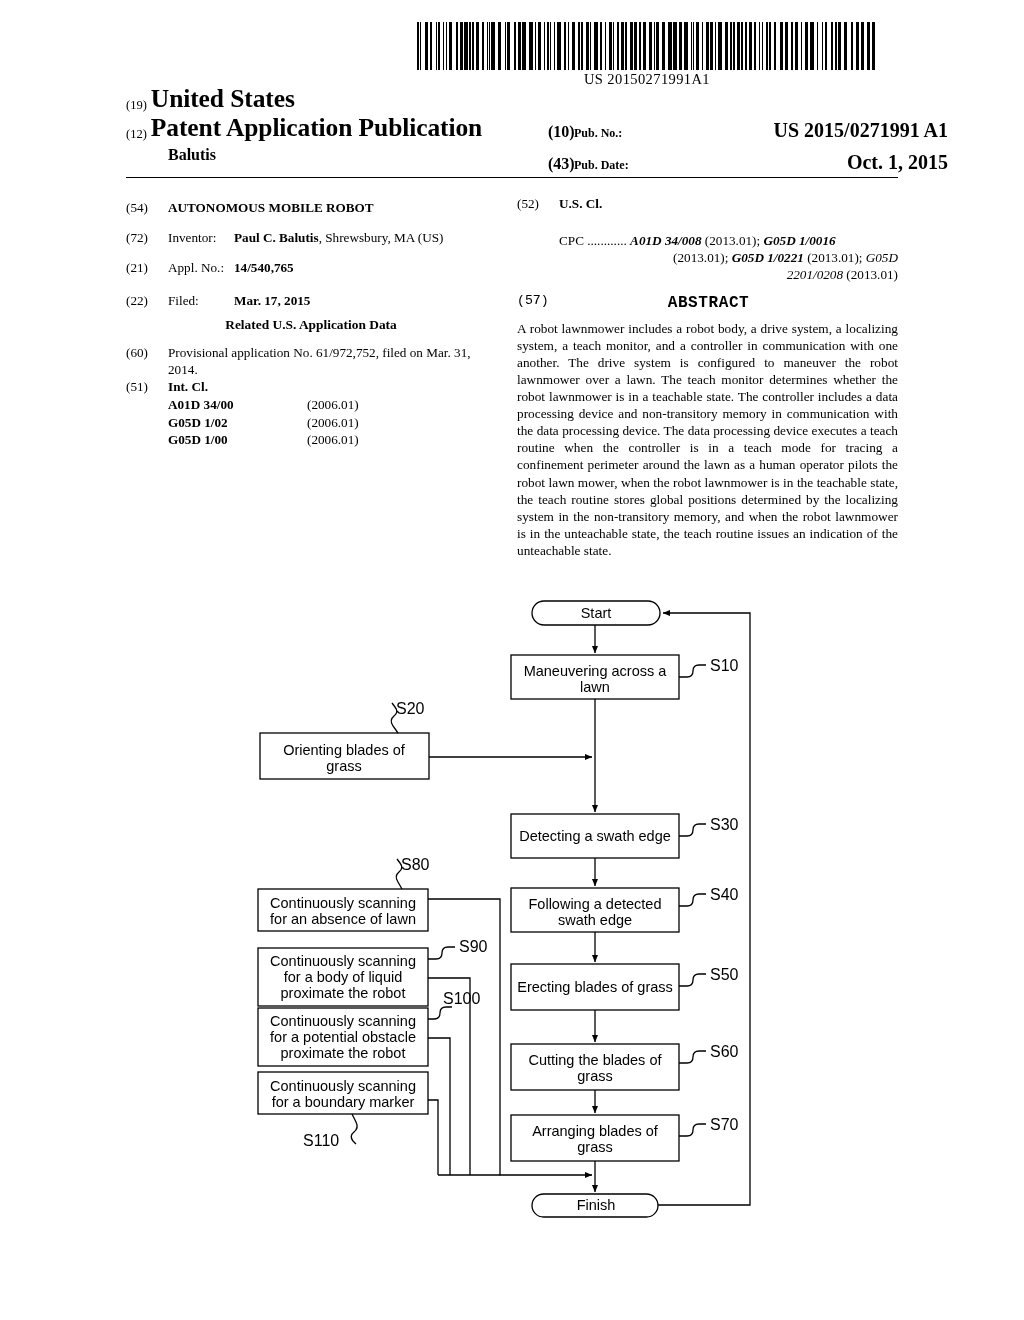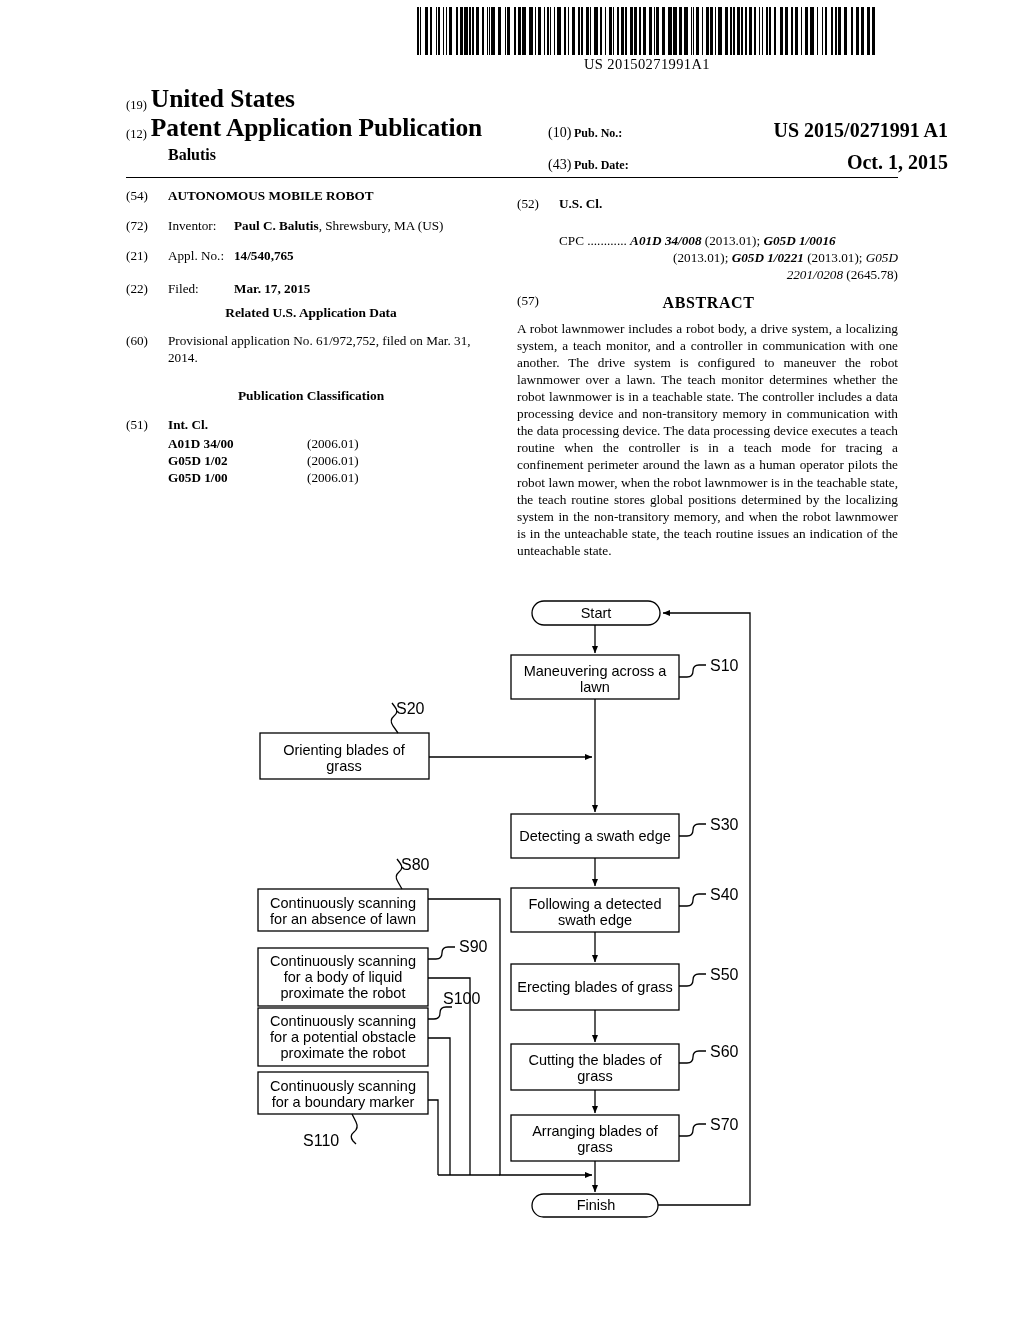--- a/index.html
+++ b/index.html
@@ -13,21 +13,21 @@
     position: relative;
     font-family: "Liberation Serif", serif;
     color: #000;
     overflow: hidden;
   }
 
   
   .barcode-wrap {
     position: absolute;
     left: 417px;
-    top: 7px;
+    top: 22px;
     width: 460px;
     text-align: center;
   }
   .barcode {
     height: 48px;
     width: 460px;
     display: block;
   }
   .barcode-num {
     font-family: "Liberation Serif", serif;
@@ -78,23 +78,24 @@
     top: 119px;
     width: 400px;
   }
   .rh-row {
     display: flex;
     align-items: baseline;
     white-space: nowrap;
   }
   .rh-row.r2 { margin-top: 9px; }
   .rh-code {
-    font-size: 14px;
+    font-size: 16px;
     width: 26px;
     flex: none;
+    font-weight: bold;
   }
   .rh-label {
     font-size: 12px;
     font-weight: bold;
     flex: none;
   }
   .rh-value {
     font-size: 20px;
     font-weight: bold;
     margin-left: auto;
@@ -107,21 +108,21 @@
     top: 177px;
     width: 772px;
     height: 0;
     border-top: 1.6px solid #000;
   }
 
   
   .col-left {
     position: absolute;
     left: 126px;
-    top: 188px;
+    top: 200px;
     width: 370px;
     font-size: 13.2px;
     line-height: 1.28;
   }
   .col-right {
     position: absolute;
     left: 517px;
     top: 196px;
     width: 381px;
     font-size: 13.2px;
@@ -172,20 +173,21 @@
     margin-top: 19px;
     text-align: right;
     line-height: 1.3;
   }
   .cpc-line1 { text-align: left; }
 
   .abstract-head {
     display: flex;
     margin-top: 4px;
     margin-bottom: 6px;
+    font-family: Liberation Mono, monospace;
   }
   .abstract-head .num { width: 42px; flex: none; }
   .abstract-head .ttl {
     flex: 1;
     text-align: center;
     font-weight: bold;
     font-size: 16px;
     letter-spacing: 0.6px;
     padding-right: 40px;
   }
@@ -379,21 +381,20 @@
     <span class="body"><span class="lbl-w">Filed:</span><span class="b">Mar. 17, 2015</span></span>
   </div>
 
   <div class="center-head">Related U.S. Application Data</div>
 
   <div class="entry" style="margin-bottom:0;">
     <span class="num">(60)</span>
     <span class="body">Provisional application No. 61/972,752, filed on Mar. 31, 2014.</span>
   </div>
 
-  <div class="center-head second">Publication Classification</div>
 
   <div class="entry" style="margin-bottom:0;">
     <span class="num">(51)</span>
     <span class="body">
       <span class="b">Int. Cl.</span>
       <div class="intcl-table">
         <div class="intcl-row">
           <span class="c1">A01D 34/00</span>
           <span>(2006.01)</span>
         </div>
@@ -413,21 +414,21 @@
 
 <div class="col-right">
 
   <div class="entry" style="margin-bottom:10px;">
     <span class="num">(52)</span>
     <span class="body">
       <span class="b">U.S. Cl.</span>
       <div class="cpc-block">
         <div class="cpc-line1"><span>CPC ............</span> <span class="bi">A01D 34/008</span><span> (2013.01); </span><span class="bi">G05D 1/0016</span></div>
         <div><span>(2013.01); </span><span class="bi">G05D 1/0221</span><span> (2013.01); </span><span class="i">G05D</span></div>
-        <div><span class="i">2201/0208</span><span> (2645.78)</span></div>
+        <div><span class="i">2201/0208</span><span> (2013.01)</span></div>
       </div>
     </span>
   </div>
 
   <div class="abstract-head">
     <span class="num">(57)</span>
     <span class="ttl">ABSTRACT</span>
   </div>
 
   <div class="abstract-body">A robot lawnmower includes a robot body, a drive system, a localizing system, a teach monitor, and a controller in communication with one another. The drive system is configured to maneuver the robot lawnmower over a lawn. The teach monitor determines whether the robot lawnmower is in a teachable state. The controller includes a data processing device and non-transitory memory in communication with the data processing device. The data processing device executes a teach routine when the controller is in a teach mode for tracing a confinement perimeter around the lawn as a human operator pilots the robot lawn mower, when the robot lawnmower is in the teachable state, the teach routine stores global positions determined by the localizing system in the non-transitory memory, and when the robot lawnmower is in the unteachable state, the teach routine issues an indication of the unteachable state.</div>

